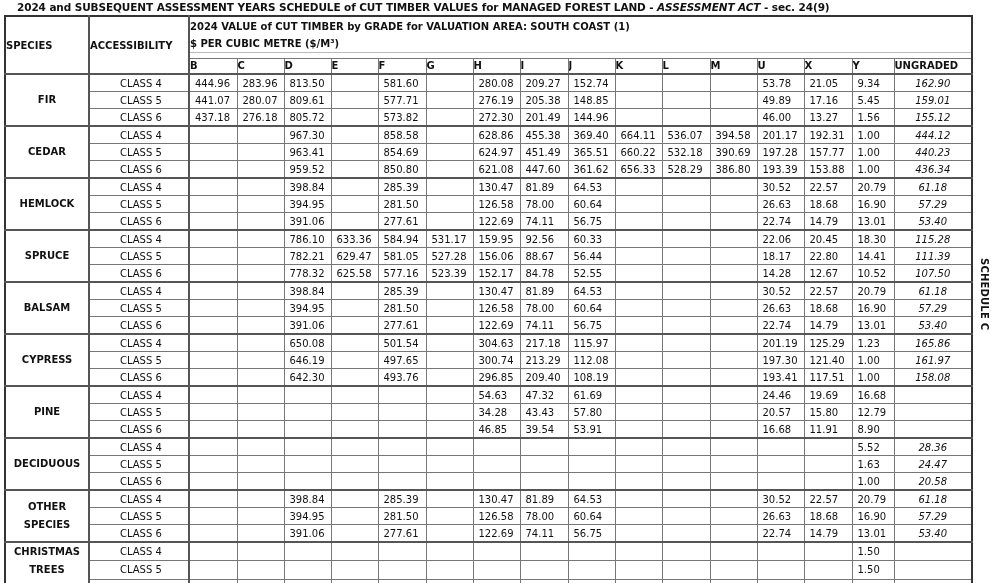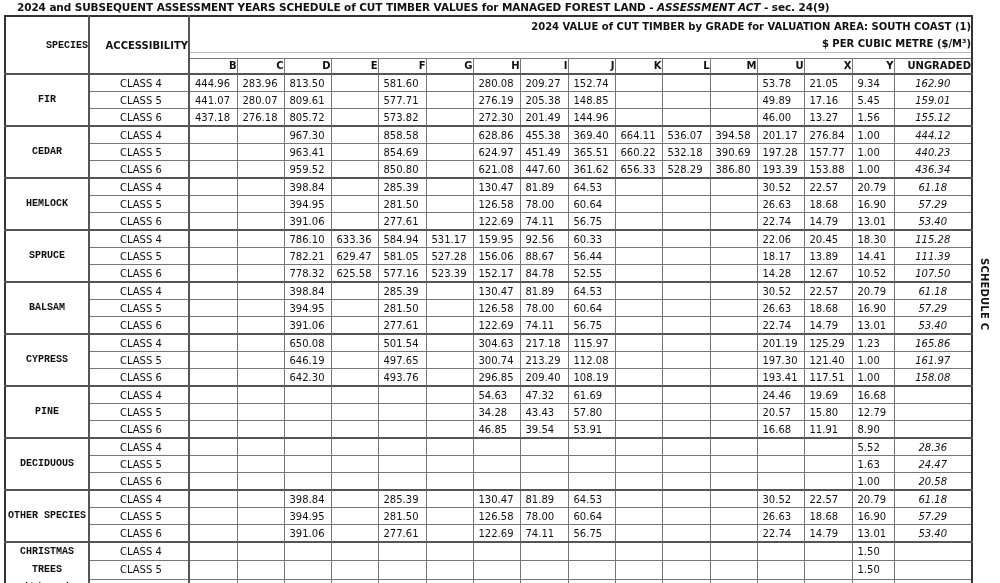--- a/index.html
+++ b/index.html
@@ -1,32 +1,32 @@
 <!DOCTYPE html>
 <html><head>
 <meta charset="utf-8">
 <style>
   html, body { margin:0; padding:0; background:#ffffff; }
   body { width:1000px; height:583px; position:relative; overflow:hidden; font-family:"DejaVu Sans", sans-serif; color:#111; }
   .title { position:absolute; left:17px; top:1px; width:1000px; font-size:10.5px; font-weight:bold; letter-spacing:-0.1px; }
   .title i { font-style:italic; }
   table.sched { position:absolute; left:4px; top:15px; border-collapse:collapse; table-layout:fixed; font-size:10px; }
   table.sched td, table.sched th { border:1px solid #777; padding:0; height:16px; line-height:15px; white-space:nowrap; overflow:hidden; }
-  table.sched th { font-weight:bold; text-align:right; }
+  table.sched th { font-weight:bold; text-align:left; }
   .hd-top { height:18px !important; }
   .hd-sub { height:17px !important; border-bottom:1px solid #bbb !important; }
   .hd-gap { height:5px !important; line-height:5px !important; border-top:1px solid #bbb !important; }
   .hd-grade { height:14px !important; line-height:14px !important; }
   td.species { font-weight:bold; text-align:center; white-space:normal !important; line-height:18px !important; font-size:10px;margin-top:12px; }
   td.acc { text-align:left; padding-left:30px !important; }
   td.num { text-align:left; padding-left:5px !important; }
   td.numc { text-align:center;font-style:italic; }
   tr.grp-start td { border-top:2px solid #555; }
   table.sched { border:2px solid #333; }
-  .col-sp { border-right:2px solid #555 !important;font-family:Liberation Mono, monospace; }
+  .col-sp { border-right:2px solid #555 !important; }
   .col-acc { border-right:2px solid #555 !important; }
   .vlabel { position:absolute; left:979px; top:258px; writing-mode:vertical-rl; font-size:10px; font-weight:bold; letter-spacing:0.2px; }
 </style>
 </head>
 <body>
 
 <div class="title">
   <span>2024 and SUBSEQUENT ASSESSMENT YEARS SCHEDULE of CUT TIMBER VALUES for  MANAGED FOREST LAND - </span><i>ASSESSMENT ACT</i><span> - sec. 24(9)</span>
 </div>
 
@@ -150,21 +150,21 @@
         <td class="num"></td>
         <td class="num">858.58</td>
         <td class="num"></td>
         <td class="num">628.86</td>
         <td class="num">455.38</td>
         <td class="num">369.40</td>
         <td class="num">664.11</td>
         <td class="num">536.07</td>
         <td class="num">394.58</td>
         <td class="num">201.17</td>
-        <td class="num">276.84</td>
+        <td class="num">192.31</td>
         <td class="num">1.00</td>
         <td class="numc">444.12</td>
       </tr>
       <tr>
         <td class="acc col-acc">CLASS 5</td>
         <td class="num"></td>
         <td class="num"></td>
         <td class="num">963.41</td>
         <td class="num"></td>
         <td class="num">854.69</td>
@@ -285,21 +285,21 @@
         <td class="num">629.47</td>
         <td class="num">581.05</td>
         <td class="num">527.28</td>
         <td class="num">156.06</td>
         <td class="num">88.67</td>
         <td class="num">56.44</td>
         <td class="num"></td>
         <td class="num"></td>
         <td class="num"></td>
         <td class="num">18.17</td>
-        <td class="num">13.89</td>
+        <td class="num">22.80</td>
         <td class="num">14.41</td>
         <td class="numc">111.39</td>
       </tr>
       <tr>
         <td class="acc col-acc">CLASS 6</td>
         <td class="num"></td>
         <td class="num"></td>
         <td class="num">778.32</td>
         <td class="num">625.58</td>
         <td class="num">577.16</td>

